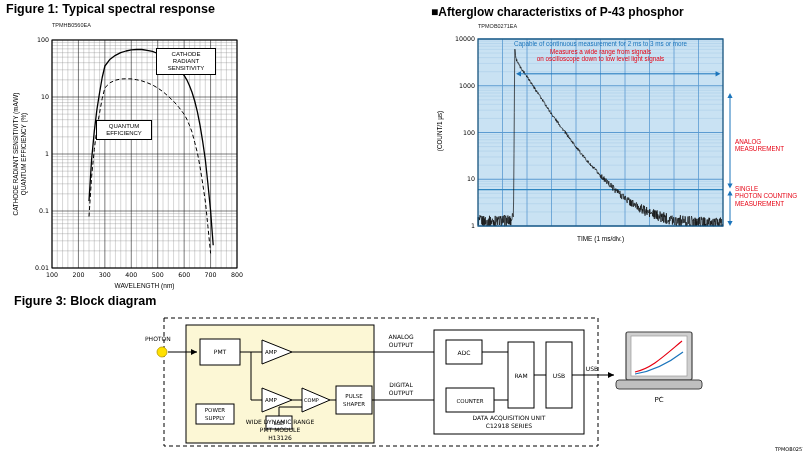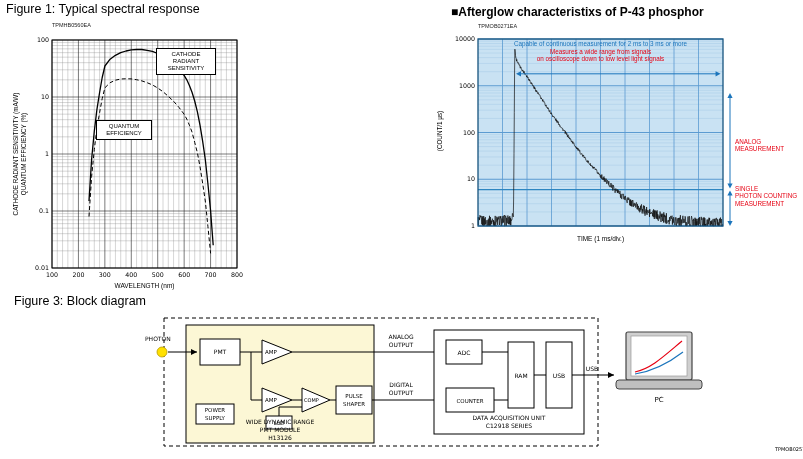--- a/index.html
+++ b/index.html
@@ -1,19 +1,19 @@
 <!DOCTYPE html>
 <html><head>
 <meta charset="utf-8">
 <style>
   *{margin:0;padding:0;box-sizing:border-box}
   html,body{width:803px;height:459px;background:#fff;overflow:hidden}
   body{position:relative;font-family:"Liberation Sans","DejaVu Sans",sans-serif;color:#000}
-  .fig-title{font-size:12.5px;font-weight:400}
-  .subtitle{font-size:12px;font-weight:700;margin:3px 0 0 23px}
+  .fig-title{font-size:12.5px;font-weight:700}
+  .subtitle{font-size:12px;font-weight:700;margin:3px 0 0 3px}
   .doccode{position:absolute;font-size:5.5px;color:#222}
   .vlabel{position:absolute;transform:rotate(-90deg);text-align:center;white-space:pre-line;font-size:6.3px;line-height:8px}
   .xlabel{position:absolute;text-align:center;font-size:6.5px}
   .annbox{position:absolute;background:#fff;border:0.8px solid #000;font-size:6px;line-height:7.3px;text-align:center;padding:1.5px 3px;white-space:pre-line}
   .note{position:absolute;text-align:center;font-size:6.3px;line-height:7.4px;white-space:pre-line}
   .blue{color:#1b75bc}
   .red{color:#e60012}
   .range-label{position:absolute;font-size:6.3px;line-height:7.4px;white-space:pre-line;color:#e60012}
   svg text{font-family:"DejaVu Sans",sans-serif;fill:#000}
   .t5{font-size:5px}.t55{font-size:5.5px}.t6{font-size:6px}.t7{font-size:7px}

